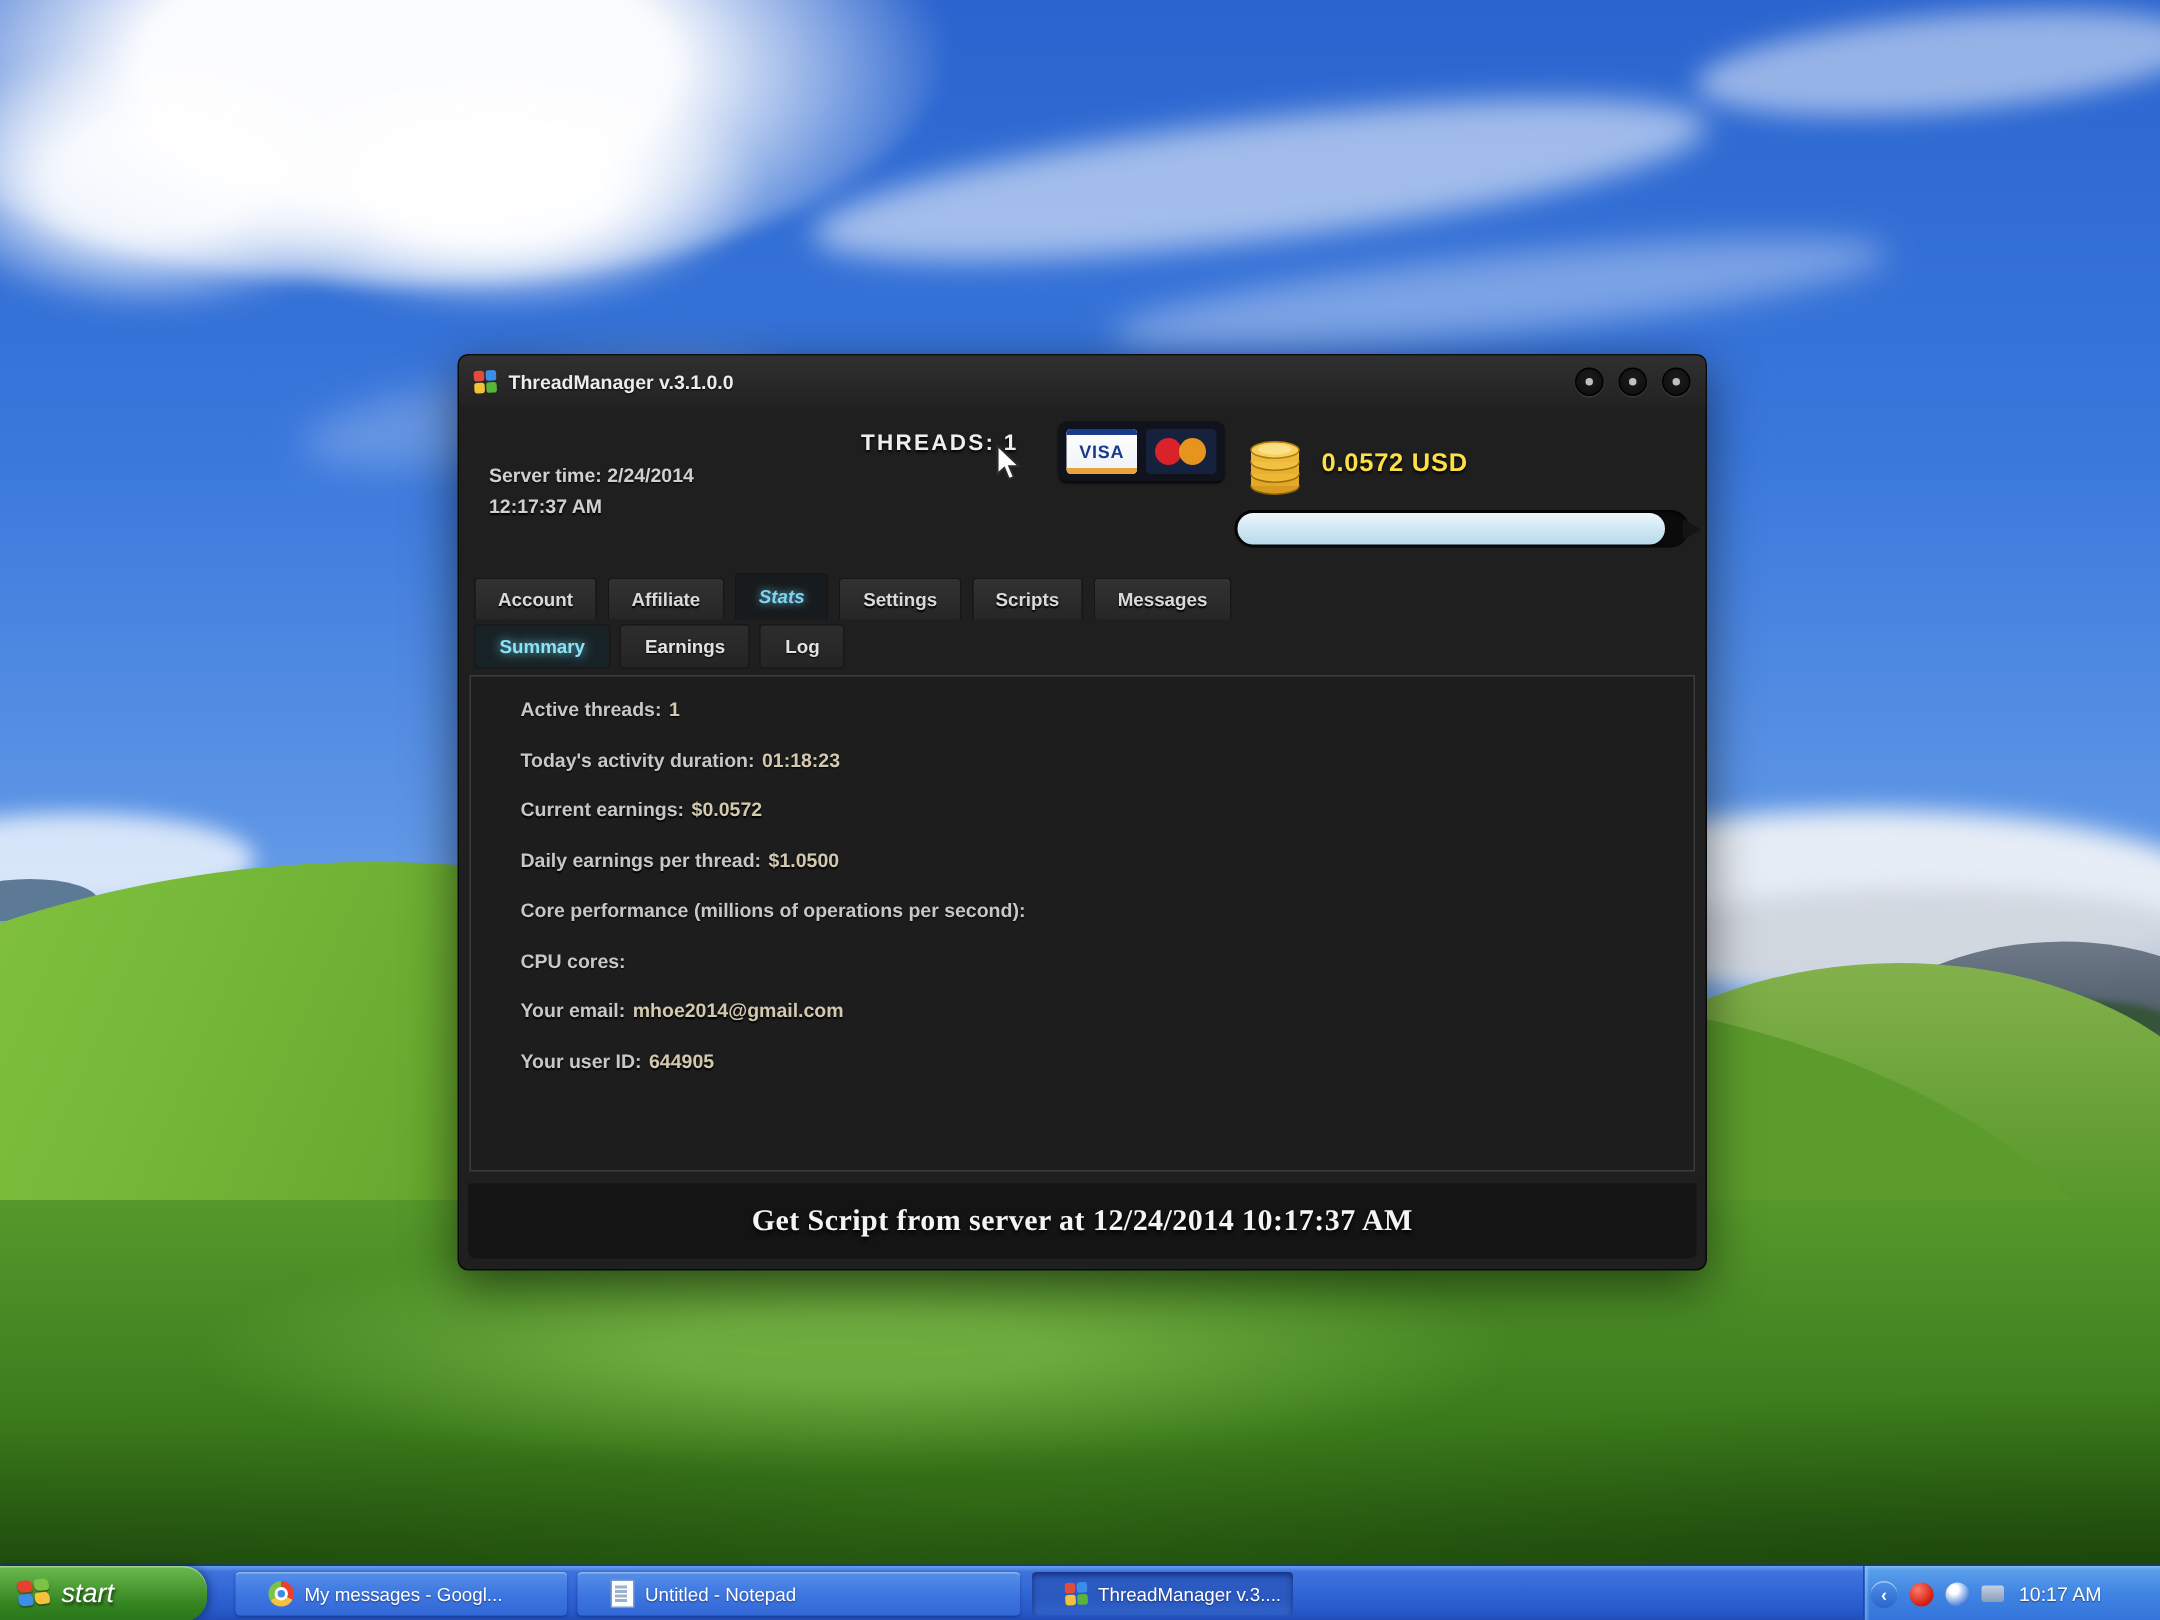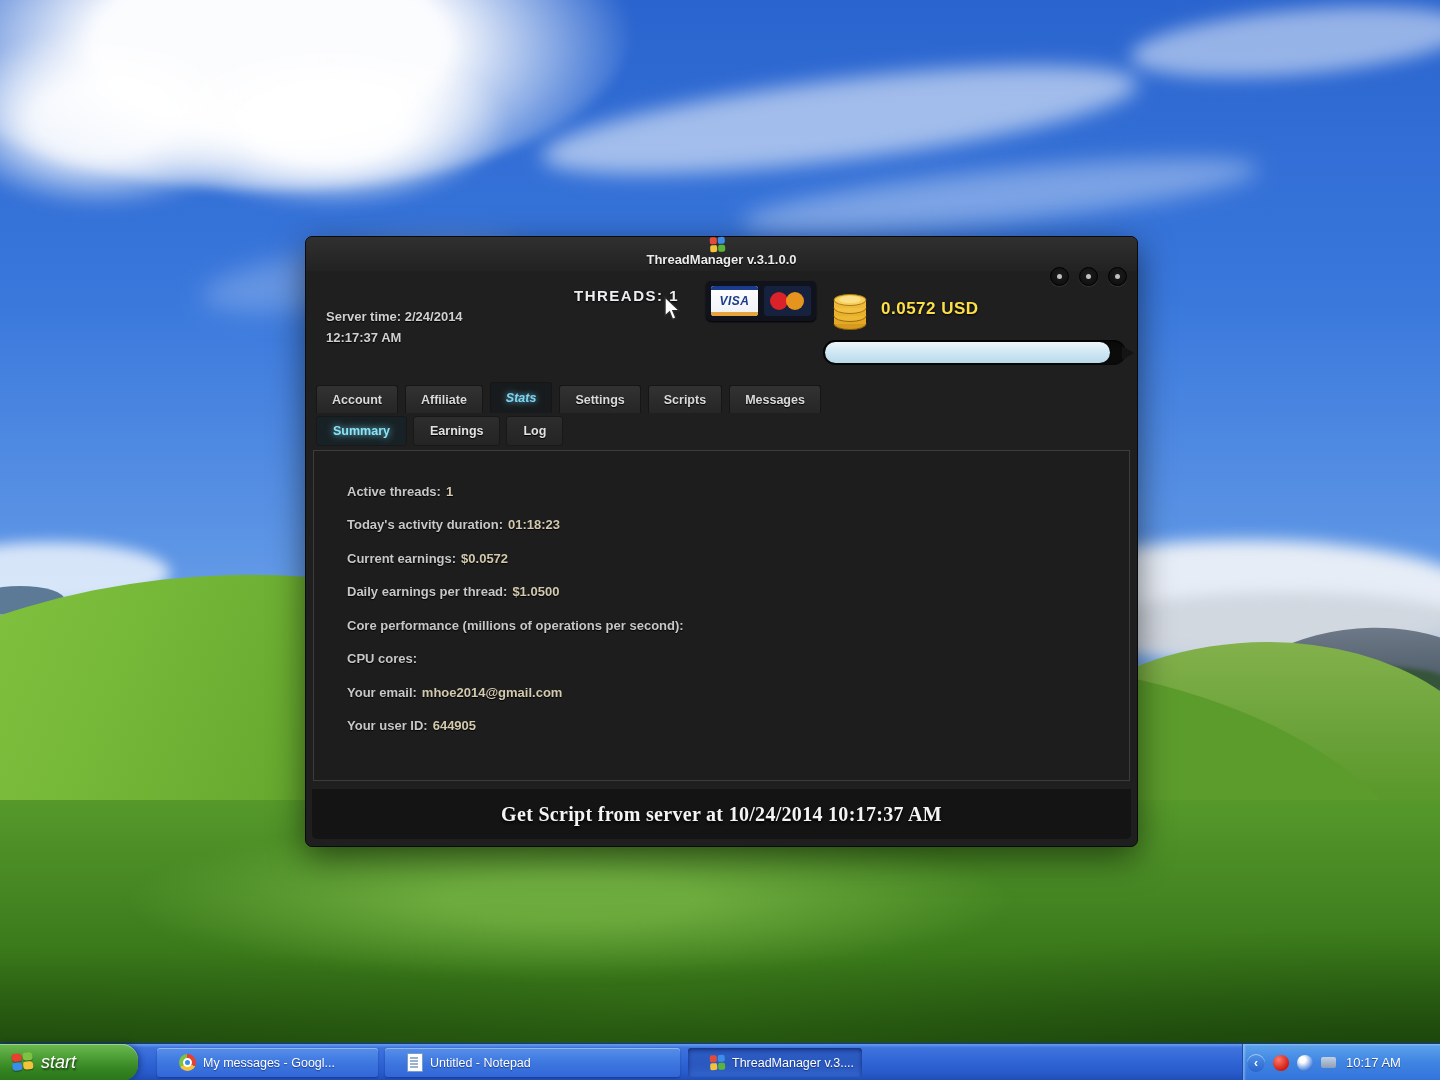--- a/index.html
+++ b/index.html
@@ -35,35 +35,35 @@
   .ground-hl{position:absolute;left:120px;top:820px;width:900px;height:160px;border-radius:50%;
     background:radial-gradient(ellipse,rgba(150,210,90,.5) 20%,rgba(150,210,90,0) 70%);filter:blur(6px);}
   .vignette{position:absolute;left:0;top:840px;width:1440px;height:240px;
     background:radial-gradient(ellipse at 100% 100%,rgba(8,38,4,.5) 0%,rgba(8,38,4,0) 45%),
                radial-gradient(ellipse at 0% 100%,rgba(8,38,4,.35) 0%,rgba(8,38,4,0) 40%);}
 
   
   .win{position:absolute;left:305px;top:236px;width:833px;height:611px;background:#1f1f1f;
     border:1px solid #0a0a0a;border-radius:7px;box-shadow:0 10px 34px rgba(0,0,0,.55), inset 0 1px 0 rgba(255,255,255,.07);box-sizing:border-box;}
   .titlebar{position:absolute;left:0;top:0;right:0;height:34px;border-radius:6px 6px 0 0;
-    background:linear-gradient(180deg,#303030,#262626 70%,#222);display:flex;align-items:center;padding:0 10px;box-sizing:border-box;flex-direction:column;}
+    background:linear-gradient(180deg,#303030,#262626 70%,#222);display:flex;align-items:center;padding:0 10px;box-sizing:border-box;}
   .appicon{width:15px;height:15px;display:grid;grid-template-columns:7px 7px;grid-template-rows:7px 7px;gap:1px;margin-right:8px;transform:rotate(-3deg);}
   .appicon i{border-radius:2px;display:block;}
   .ai1{background:#e34b3c;} .ai2{background:#3b8de8;} .ai3{background:#f2c23a;} .ai4{background:#59b53a;}
   .wtitle{color:#ececec;font-size:13px;font-weight:bold;text-shadow:0 1px 1px #000;}
   .winbtns{margin-left:auto;display:flex;gap:10px;}
   .wbtn{width:17px;height:17px;border-radius:50%;background:radial-gradient(circle at 50% 40%,#1c1c1c,#0c0c0c);border:1px solid #000;
     box-shadow:0 1px 1px rgba(255,255,255,.1);position:relative;cursor:pointer;}
   .wbtn::after{content:"";position:absolute;left:6px;top:6px;width:5px;height:5px;border-radius:50%;background:#c0c0c0;}
 
   .servertime{position:absolute;left:20px;top:70px;width:250px;text-align:left;color:#d0d0d0;font-size:13px;font-weight:bold;line-height:1.6;text-shadow:0 1px 1px #000;}
   .threads{position:absolute;left:268px;top:50px;width:190px;color:#eceef0;font-size:15px;font-weight:bold;letter-spacing:1.5px;text-shadow:0 1px 2px #000;}
   .cards{position:absolute;left:400px;top:44px;height:40px;background:#10131c;border-radius:5px;display:flex;align-items:center;gap:6px;padding:0 5px;box-shadow:0 1px 2px #000;}
   .visa{width:47px;height:30px;background:linear-gradient(180deg,#ffffff 0%,#eef1f6 100%);border-radius:3px;display:flex;align-items:center;justify-content:center;position:relative;overflow:hidden;}
-  .visa span{color:#1a3a8c;font-weight:bold;font-style:italic;font-size:12px;letter-spacing:.5px;}
+  .visa span{color:#1a3a8c;font-weight:bold;font-size:12px;letter-spacing:.5px;}
   .visa::after{content:"";position:absolute;left:0;bottom:0;width:100%;height:4px;background:#e8a33d;}
   .visa::before{content:"";position:absolute;left:0;top:0;width:100%;height:4px;background:#1a3a8c;}
   .mc{width:47px;height:30px;background:#16213e;border-radius:3px;position:relative;}
   .mc i{position:absolute;top:6px;width:18px;height:18px;border-radius:50%;}
   .mc .mcr{left:6px;background:#d9222a;}
   .mc .mco{left:22px;background:#f79e1b;opacity:.92;}
   .addbtn{position:absolute;left:268px;top:90px;width:232px;height:37px;border-radius:7px;
     background:linear-gradient(180deg,#313131,#242424 55%,#1d1d1d);border:1px solid #4e4e4e;box-sizing:border-box;
     color:#e2e2e2;font-size:13px;font-weight:bold;display:flex;align-items:center;justify-content:center;text-shadow:0 1px 1px #000;cursor:pointer;}
   .coin{position:absolute;left:525px;top:52px;}
@@ -78,21 +78,21 @@
     background:linear-gradient(180deg,#323232,#262626);border:1px solid #161616;border-bottom:none;
     color:#dadada;font-size:12.5px;font-weight:bold;text-shadow:0 1px 1px #000;cursor:pointer;}
   .tab.active{background:#171b1d;color:#7fd4f0;text-shadow:0 0 6px rgba(110,200,235,.9);height:30px;margin-top:-3px;font-style:italic;}
   .subtabsrow{position:absolute;left:10px;top:179px;display:flex;gap:6px;}
   .subtab{height:28px;padding:0 16px;display:flex;align-items:center;border-radius:3px;
     background:linear-gradient(180deg,#2d2d2d,#242424);border:1px solid #181818;
     color:#e2e2e2;font-size:12.5px;font-weight:bold;text-shadow:0 1px 1px #000;cursor:pointer;}
   .subtab.active{background:#182226;color:#8ae4f6;text-shadow:0 0 7px rgba(120,220,245,.95);}
 
   .panel{position:absolute;left:7px;top:213px;width:817px;height:331px;background:#1d1d1d;border:1px solid #3c3c3c;box-sizing:border-box;}
-  .statrow{padding-left:33px;height:33.5px;display:flex;align-items:flex-end;gap:5px;}
+  .statrow{padding-left:33px;height:33.5px;display:flex;align-items:flex-start;gap:5px;}
   .statrow:first-child{padding-top:14px;}
   .slabel{color:#c7c7c7;font-size:13px;font-weight:bold;text-shadow:0 1px 1px #000;}
   .svalue{color:#d2c9ae;font-size:13px;font-weight:bold;text-shadow:0 1px 1px #000;}
 
   .winfooter{position:absolute;left:6px;right:6px;top:552px;height:50px;background:#141414;border-radius:0 0 5px 5px;
     display:flex;align-items:center;justify-content:center;}
   .winfooter span{font-family:"Liberation Serif",serif;font-weight:bold;font-size:20px;color:#f4f4f4;text-shadow:0 2px 3px #000;letter-spacing:.3px;}
 
   
   .cursor{position:absolute;left:663px;top:296px;z-index:50;}
@@ -256,21 +256,21 @@
         <span class="slabel">Your email:</span>
         <span class="svalue">mhoe2014@gmail.com</span>
       </div>
       <div class="statrow">
         <span class="slabel">Your user ID:</span>
         <span class="svalue">644905</span>
       </div>
     </div>
 
     <div class="winfooter">
-      <span>Get Script from server at 10/24/2014 10:17:37 AM</span>
+      <span>Get Script from server at 12/24/2014 10:17:37 AM</span>
     </div>
   </div>
 
   <div class="cursor">
     <svg width="22" height="26" viewBox="0 0 22 26">
       <path d="M2 1 L2 20 L6.5 16 L9.6 23.5 L13 22 L9.9 14.8 L16.5 14.8 Z" fill="#fdfdfd" stroke="#2a2a2a" stroke-width="1.4"></path>
     </svg>
   </div>
 
   <div class="taskbar">

